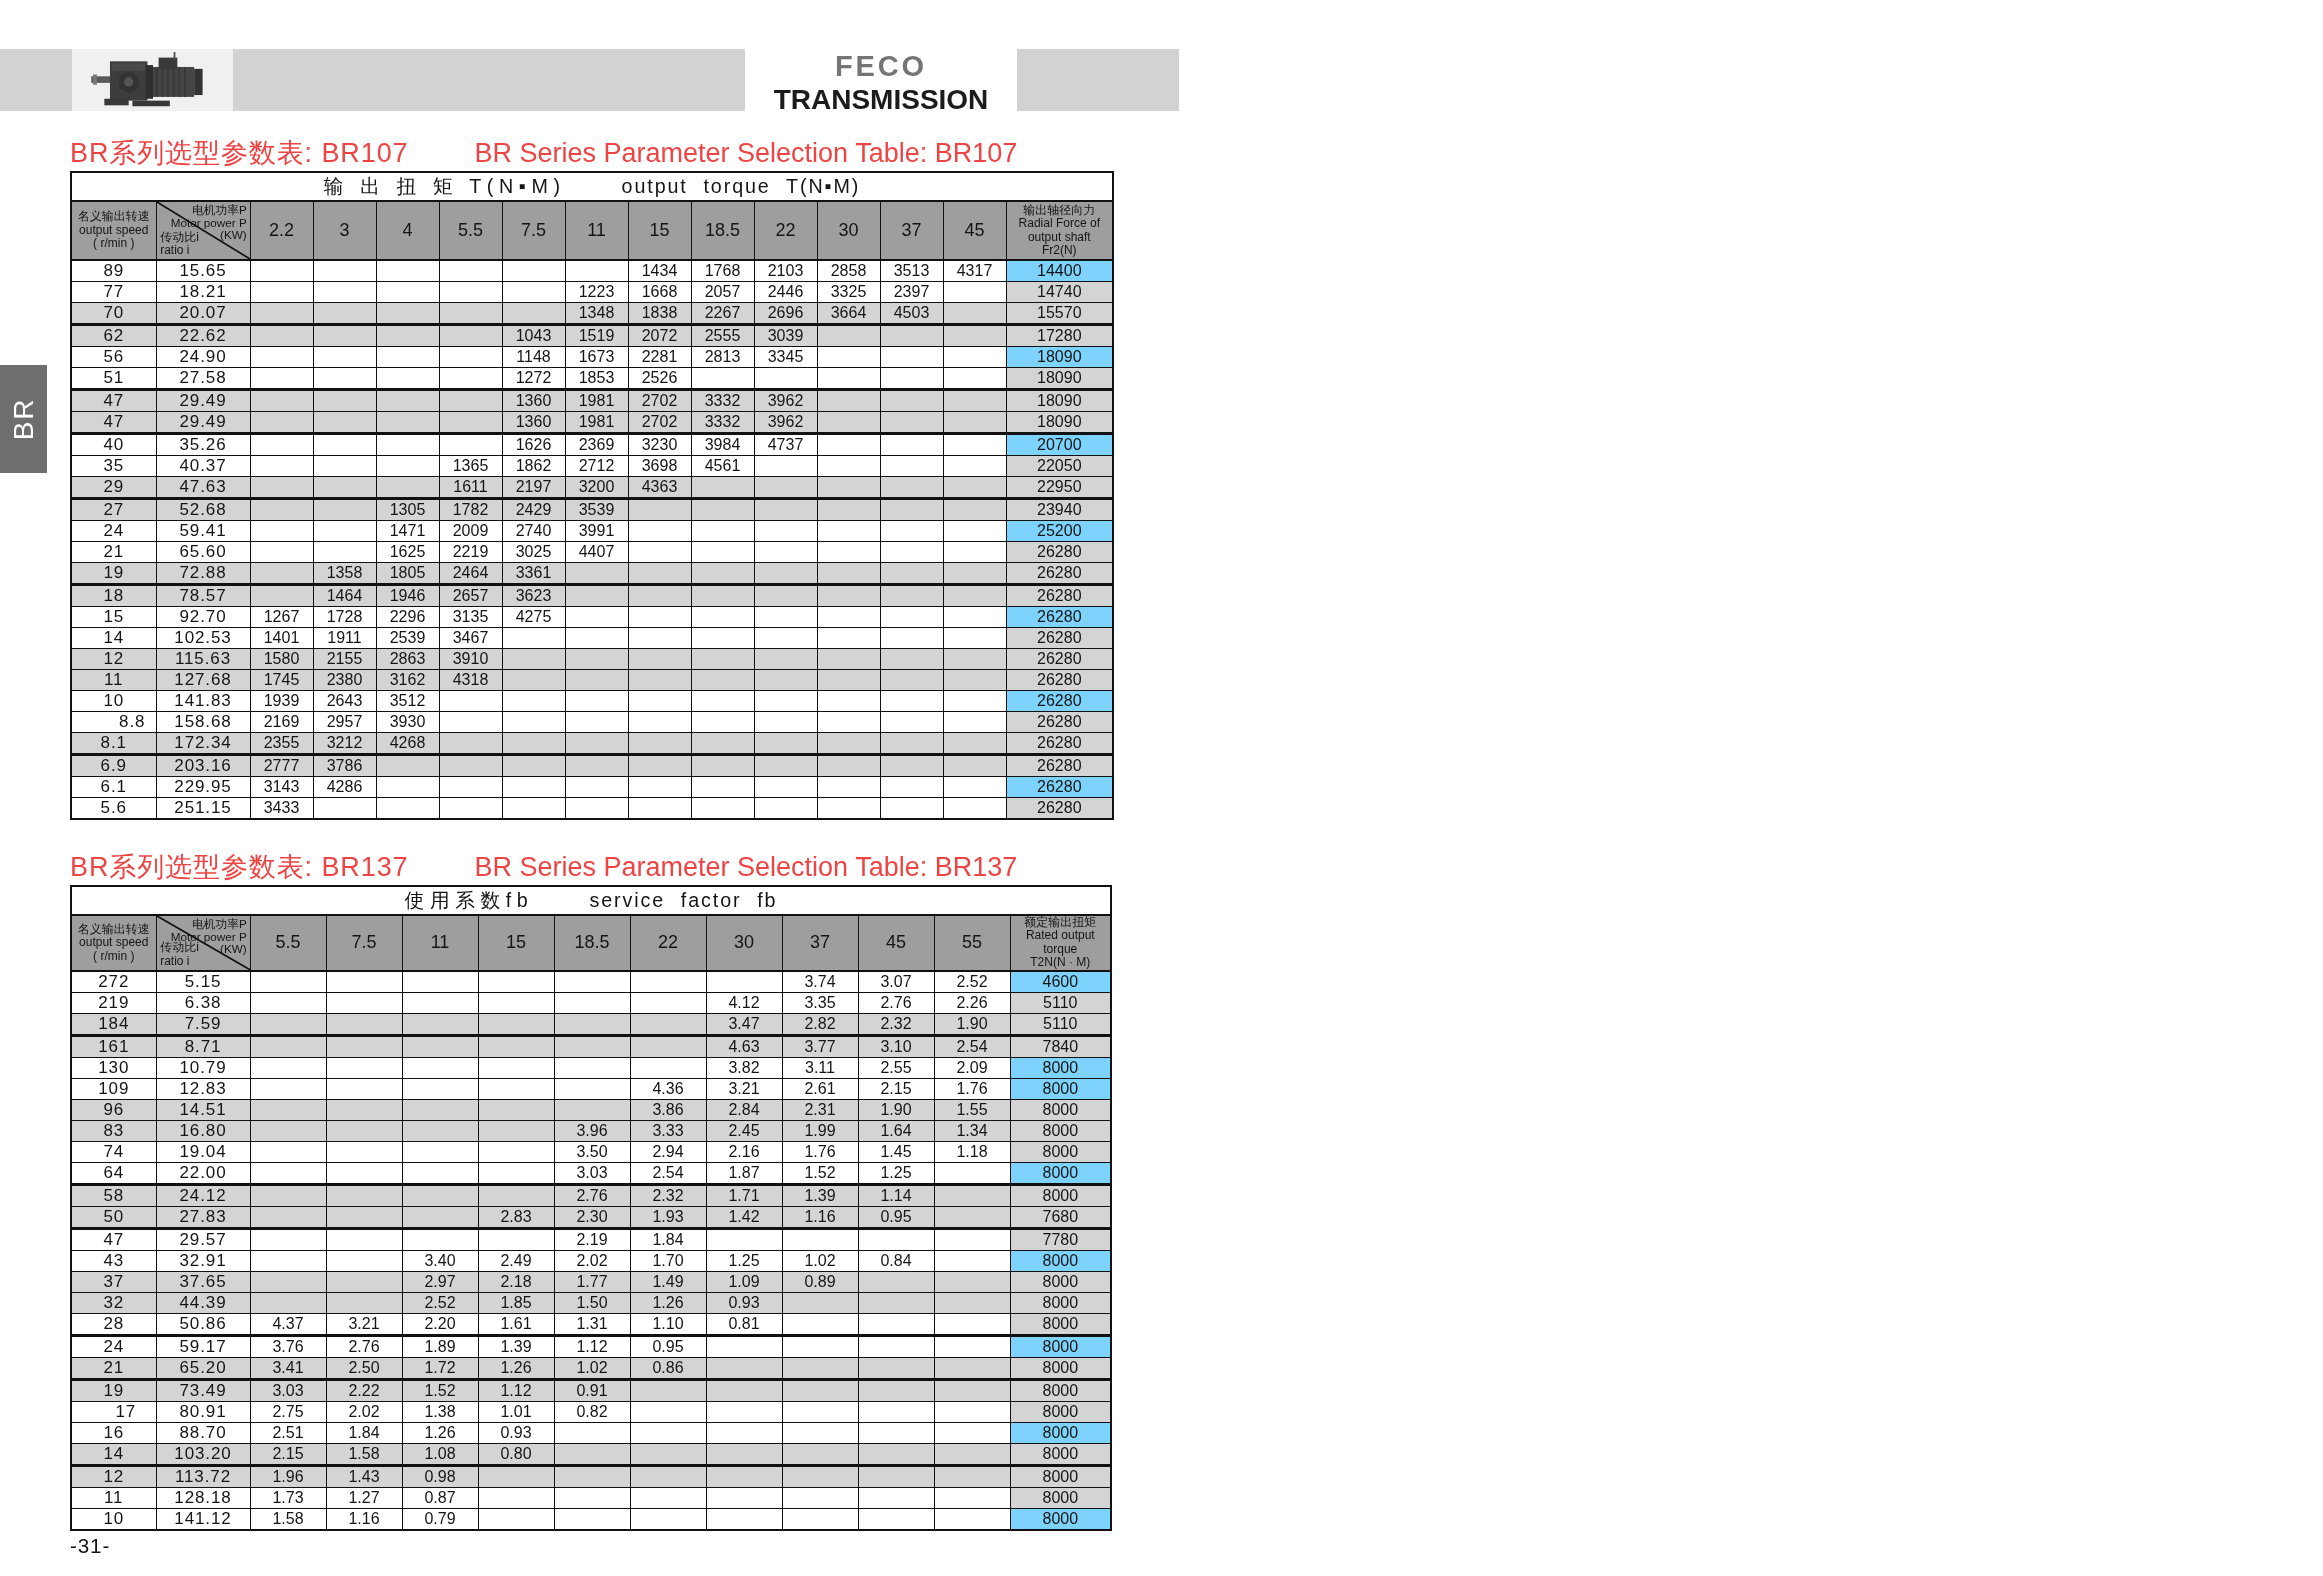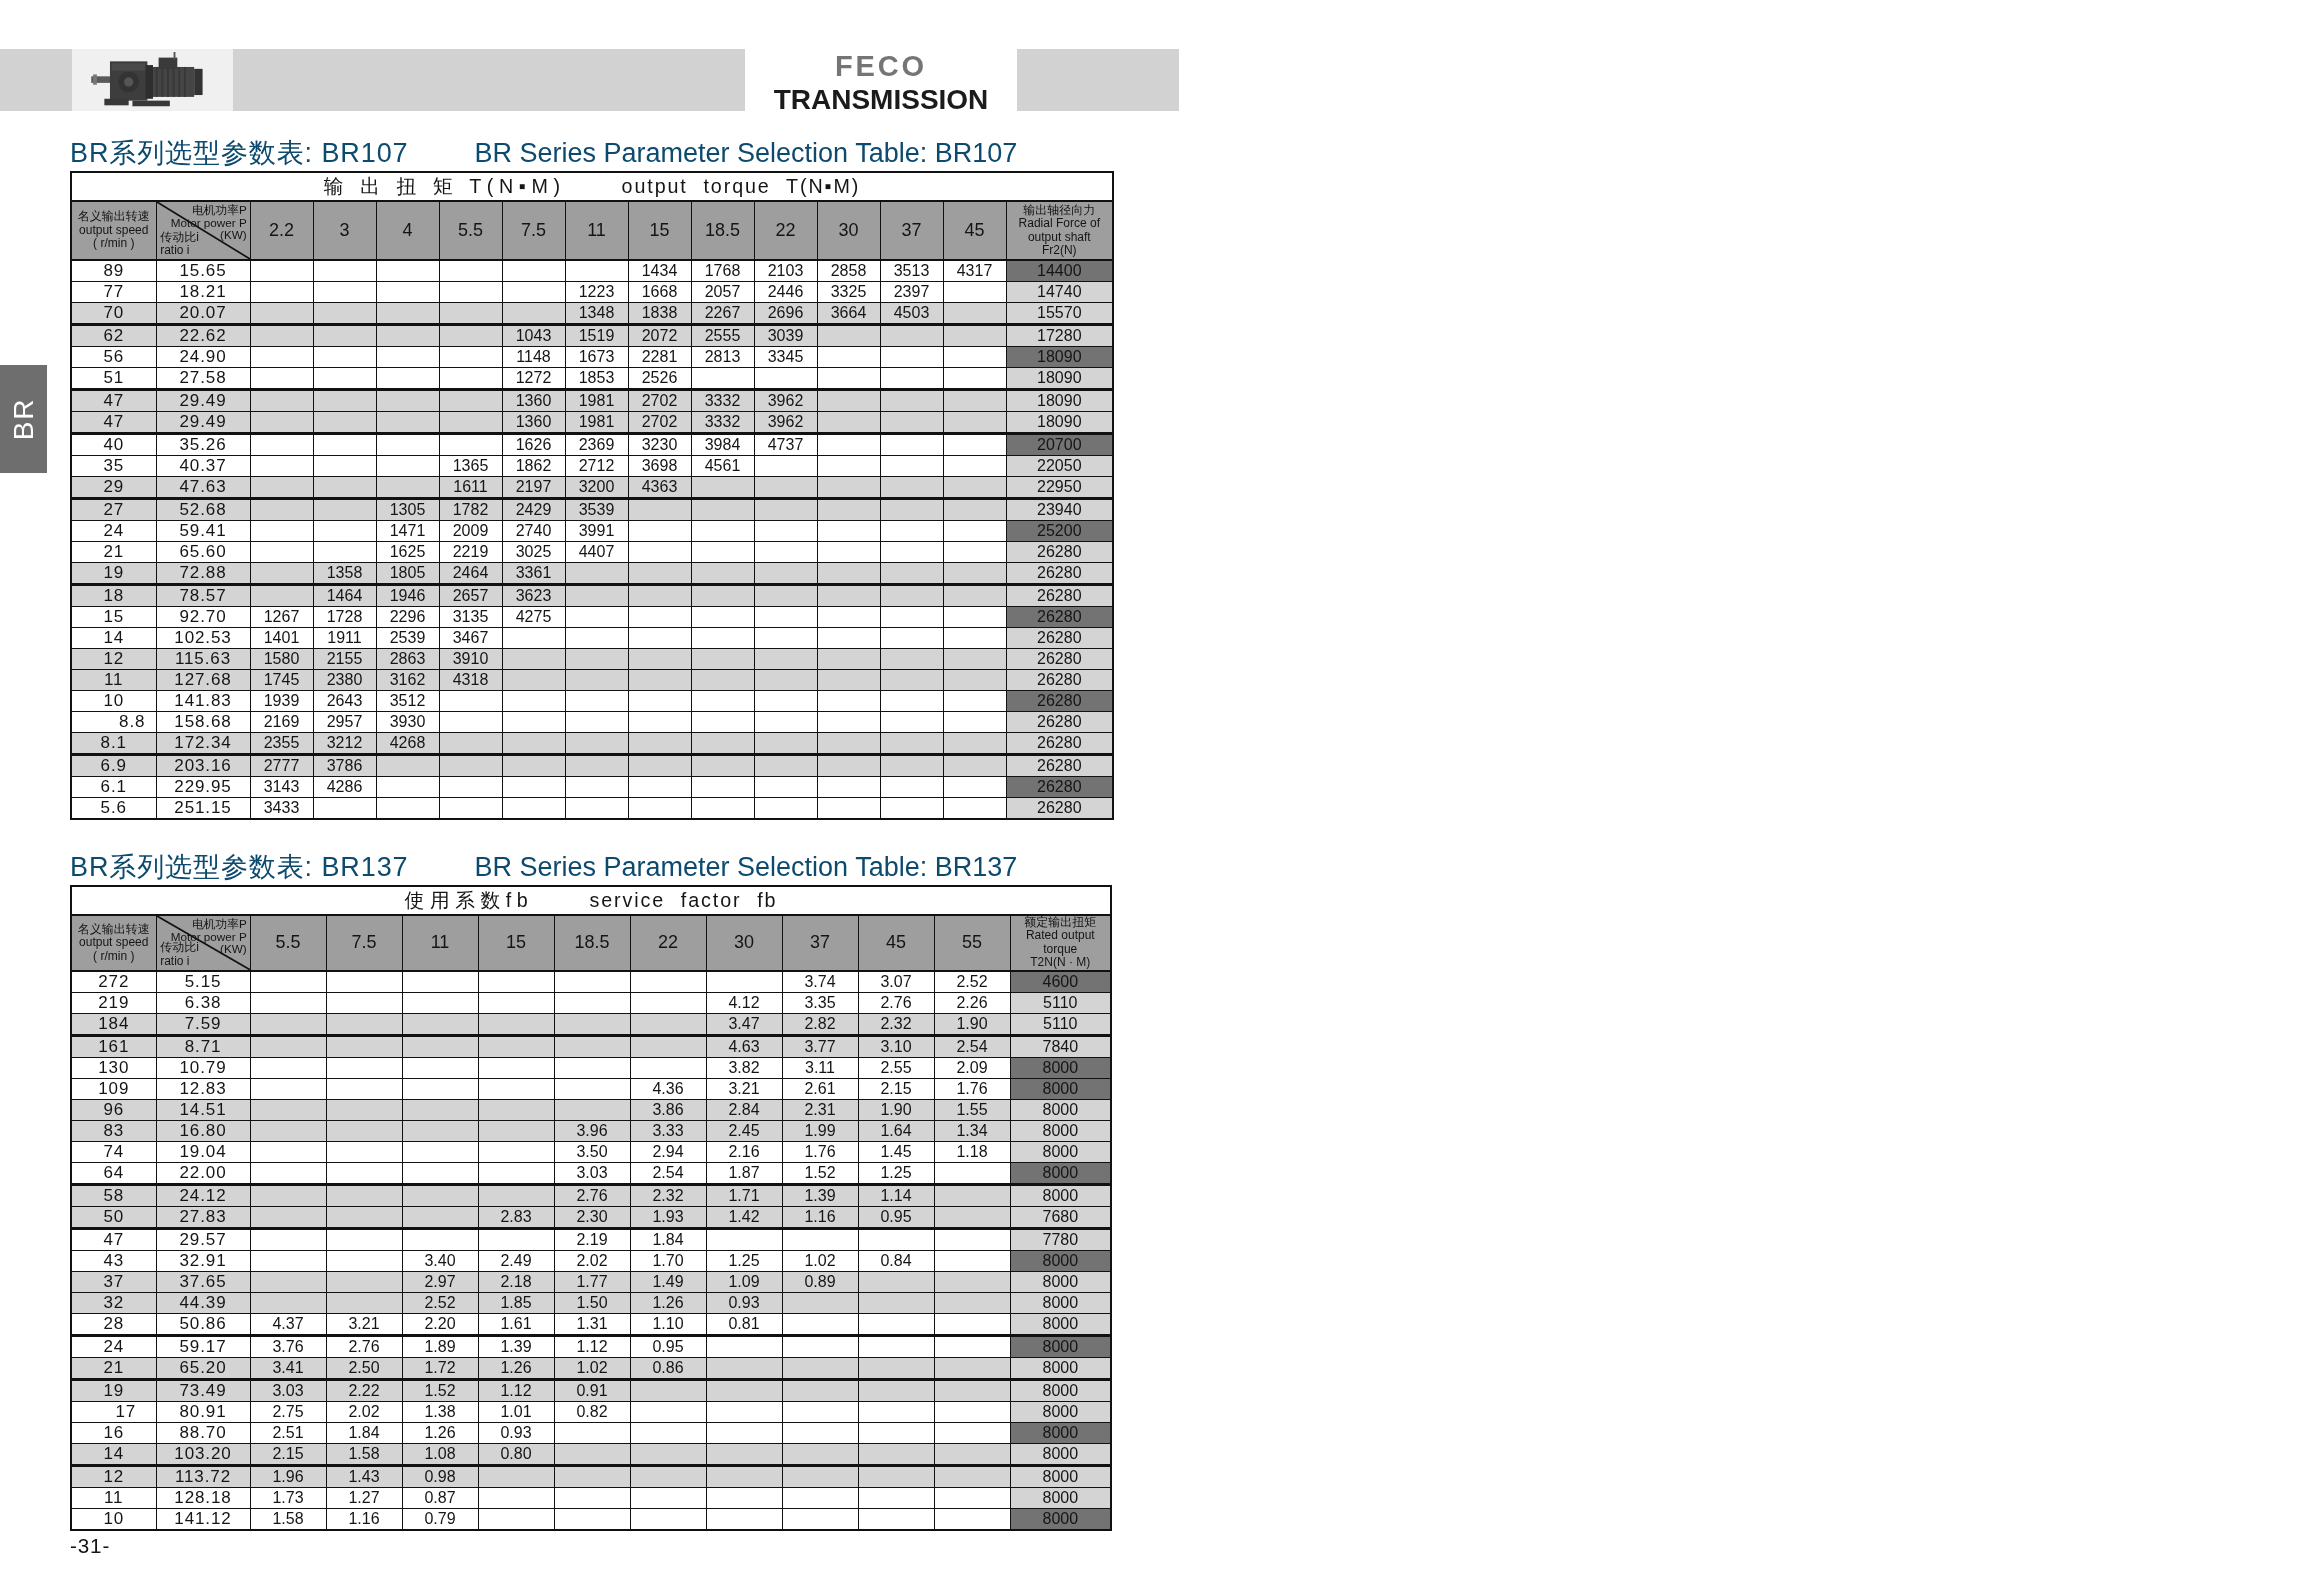--- a/index.html
+++ b/index.html
@@ -13,42 +13,42 @@
   .brand{position:absolute;text-align:center;line-height:1;}
   .brand .feco{display:block;font-weight:bold;font-size:29px;letter-spacing:2.8px;color:#757575;}
   .brand .trans{display:block;font-weight:bold;font-size:28px;letter-spacing:0px;color:#1b1b1b;margin-top:4.7px;}
   
   .br-tab{position:absolute;left:0;top:365px;width:47px;height:108px;background:#6e6e6e;}
   .br-tab span{
     position:absolute;left:50%;top:50%;transform:translate(-50%,-50%) rotate(-90deg);
     color:#ffffff;font-size:28px;letter-spacing:1.9px;font-weight:400;
   }
   
-  .tbl-title{position:absolute;left:70px;font-size:27px;color:#0c4a6e;white-space:nowrap;}
+  .tbl-title{position:absolute;left:70px;font-size:27px;color:#ef4444;white-space:nowrap;}
   .tbl-title .zh{letter-spacing:0.9px;}
   .tbl-title .en{margin-left:66px;}
   
   .ptable{position:absolute;left:70px;}
   table{border-collapse:collapse;table-layout:fixed;width:1039px;background:#fff;}
   th,td{border:1.5px solid #111;padding:0;text-align:center;overflow:hidden;font-weight:normal;}
   table{border:2.4px solid #111;}
   th.span-h{background:#fff;font-size:19.7px;border-bottom:2.1px solid #111;}
   th.span-h .zh{letter-spacing:5.6px;margin-right:56px;}
   th.span-h .en{letter-spacing:1.9px;word-spacing:8.4px;}
   thead tr.hdr th{background:#9e9e9e;border-bottom:2.4px solid #111;vertical-align:middle;}
   .h-small{font-size:12px;line-height:1.12;}
   .h-power{font-size:18px;}
   .h-diag{position:relative;}
   .h-diag svg{position:absolute;left:0;top:0;width:100%;height:100%;}
   .diag-top{position:absolute;top:1.9px;right:2.8px;text-align:right;font-size:11.7px;line-height:1.08;}
   .diag-bot{position:absolute;bottom:1.9px;left:3.7px;text-align:left;font-size:12px;line-height:1.1;}
   tbody td{font-size:16px;background:#ffffff;}
   tbody td.speed,tbody td.ratio{font-size:17px;letter-spacing:0.9px;}
   tbody tr.shaded td{background:#d4d4d4;}
-  tbody td.lastcol{background:#737373;}
+  tbody td.lastcol{background:#7dd3fc;}
   tbody td.lastcol.lg{background:#d4d4d4;}
   tbody tr.thick td{border-bottom-width:3px;}
   
   .footer{position:absolute;left:70px;width:1039px;text-align:left;font-size:20.6px;letter-spacing:0.9px;}
 </style>
 </head>
 <body>
 
 <div class="band-seg" style="left:0;width:72px;"></div>
 <div class="logo-cell" style="left:72px;width:161px;">

